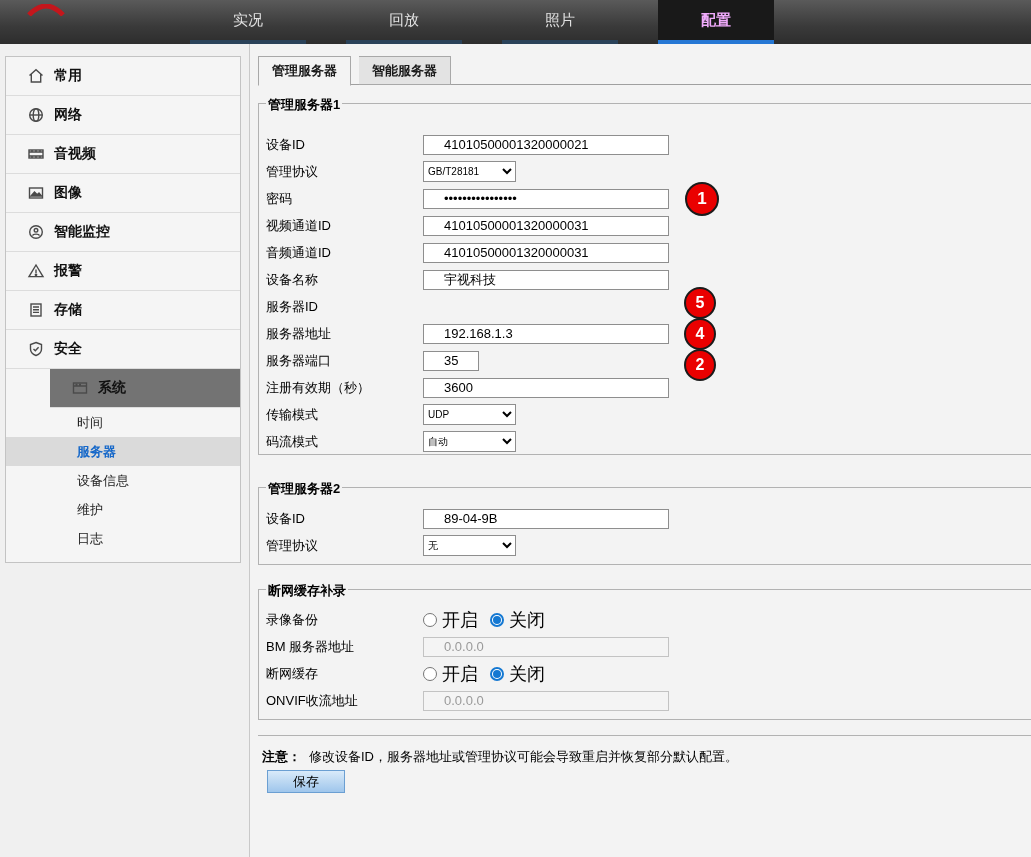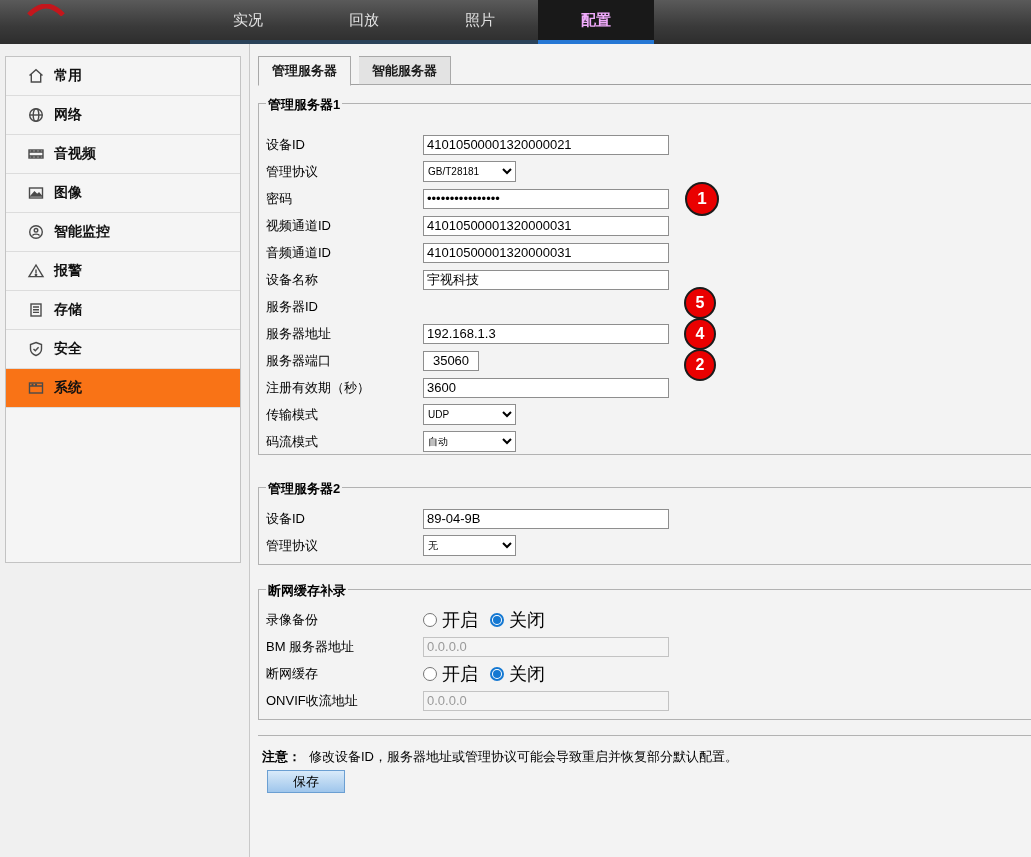--- a/index.html
+++ b/index.html
@@ -6,35 +6,35 @@
     font-family:"Liberation Sans","DejaVu Sans",sans-serif;background:#f3f3f3;}
   *{box-sizing:border-box;}
 
   
   .topnav{position:absolute;left:0;top:0;width:1031px;height:44px;
     background:linear-gradient(180deg,#5a5a5a 0%,#3a3a3a 60%,#2d2d2d 100%);}
   .logo{position:absolute;left:16px;top:2px;width:80px;height:40px;cursor:pointer;}
   .logo-text{position:absolute;left:0;top:8px;color:#fff;font-size:22px;font-weight:bold;
     letter-spacing:1px;line-height:28px;margin-top:44px;}
   .logo-arc{position:absolute;left:9px;top:2px;}
-  .nav-tabs{position:absolute;left:190px;top:0;height:44px;display:flex;}
+  .nav-tabs{position:absolute;left:190px;top:0;height:44px;display:flex;gap:40px;}
   .nav-tab{width:116px;height:44px;color:#e3e3e3;font-size:15px;text-align:center;
     line-height:40px;cursor:pointer;border-bottom:4px solid #2a4259;}
   .nav-tab.active{background:#191919;color:#f0abfc;font-weight:bold;border-bottom:4px solid #2577d4;}
 
   
   .sidebar{position:absolute;left:0;top:44px;width:250px;height:813px;
     background:#f0f0f0;border-right:1px solid #c9c9c9;}
   .menu{position:absolute;left:5px;top:12px;width:236px;height:507px;
     background:#f5f5f5;border:1px solid #c3c3c3;}
   .menu-item{position:relative;height:39px;display:flex;align-items:center;
     border-bottom:1px solid #dcdcdc;cursor:pointer;}
   .menu-item .mi-icon{position:absolute;left:21px;top:10px;width:18px;height:18px;}
   .menu-item .mi-label{position:absolute;left:48px;font-size:14px;font-weight:bold;color:#111;}
-  .menu-item.yellow{background:#f97316;}
+  .menu-item.yellow{background:#737373;margin-left:44px;}
   .submenu{}
   .sub-item{height:29px;line-height:29px;padding-left:71px;font-size:13px;color:#222;cursor:pointer;}
   .sub-item.selected{background:#dadada;color:#1668c9;font-weight:bold;}
 
   
   .main{position:absolute;left:250px;top:44px;width:781px;height:663px;}
   .tabline{position:absolute;left:8px;top:40px;width:1200px;border-top:1px solid #9f9f9f;}
   .content-tabs{position:absolute;left:8px;top:12px;display:flex;z-index:2;}
   .ctab{height:29px;padding:0 13px;line-height:28px;font-size:13px;font-weight:bold;color:#1a1a1a;
     background:#e3e3e3;border:1px solid #a8a8a8;cursor:pointer;}
@@ -45,21 +45,21 @@
   .panel .legend{position:absolute;top:-8px;left:7px;background:#f3f3f3;padding:0 2px;
     font-size:13px;font-weight:bold;color:#000;}
   .p1{top:59px;height:352px;}
   .p1 .pbody{padding-top:27px;}
   .p2{top:443px;height:78px;}
   .p2 .pbody{padding-top:17px;}
   .p3{top:545px;height:131px;}
   .p3 .pbody{padding-top:16px;}
   .form-row{height:27px;display:flex;align-items:center;padding-left:7px;}
   .flabel{width:157px;font-size:13px;color:#000;flex:none;}
-  .txt{height:20px;border:1px solid #8e8e8e;background:#fff;font-size:13px;padding:0 3px;
+  .txt{height:20px;border:1px solid #8e8e8e;background:#fff;font-size:13px;padding:0 20px;
     font-family:"Liberation Sans","DejaVu Sans",sans-serif;color:#000;}
   .w245{width:246px;}
   .w50{width:56px;text-align:center;}
   .txt:disabled{background:#f4f4f4;color:#9a9a9a;border-color:#c3c3c3;}
   select.sel{width:93px;height:21px;font-size:10px;border:1px solid #8e8e8e;background:#fff;
     font-family:"Liberation Sans","DejaVu Sans",sans-serif;}
   .radio-group{display:flex;align-items:center;}
   .radio{position:relative;width:14px;height:14px;border-radius:50%;border:1px solid #757575;
     background:#fff;margin-right:5px;cursor:pointer;flex:none;}
   .radio.checked{border:2px solid #1478d2;}
@@ -162,20 +162,27 @@
         </svg>
       <span class="mi-label">安全</span>
     </div>
     <div class="menu-item yellow">
       <svg class="icon mi-icon" viewBox="0 0 18 18">
           <rect x="2.5" y="4" width="13" height="10"></rect>
           <path d="M2.5 7 H15.5 M4.5 5.5 H6.5 M8 5.5 H10"></path>
         </svg>
       <span class="mi-label">系统</span>
     </div>
+    <div class="submenu">
+      <div class="sub-item">时间</div>
+      <div class="sub-item selected">服务器</div>
+      <div class="sub-item">设备信息</div>
+      <div class="sub-item">维护</div>
+      <div class="sub-item">日志</div>
+    </div>
   </div>
 </div>
 
 <div class="main">
   <div class="tabline"></div>
   <div class="content-tabs">
     <div class="ctab active">管理服务器</div>
     <div class="ctab">智能服务器</div>
   </div>
 

